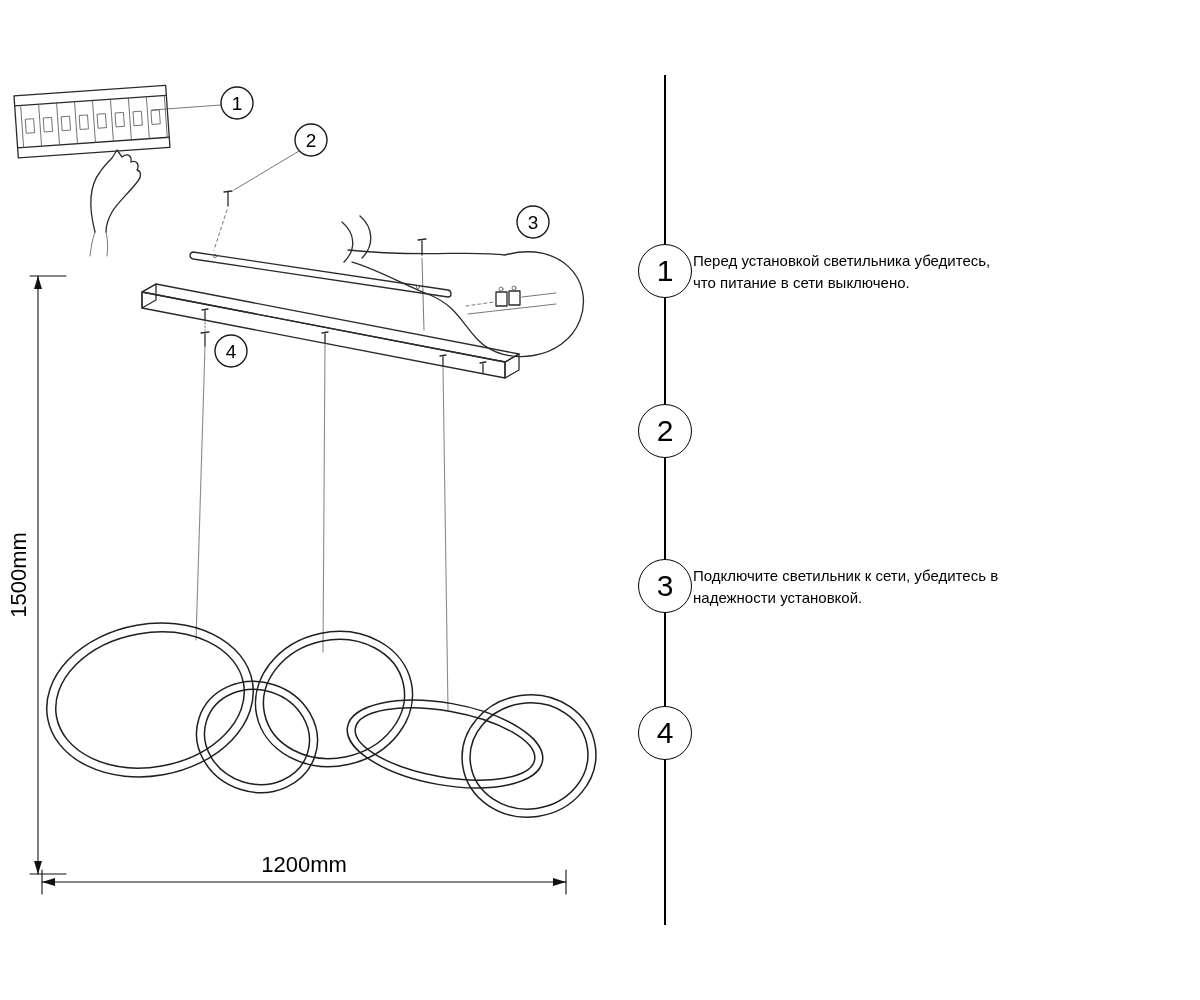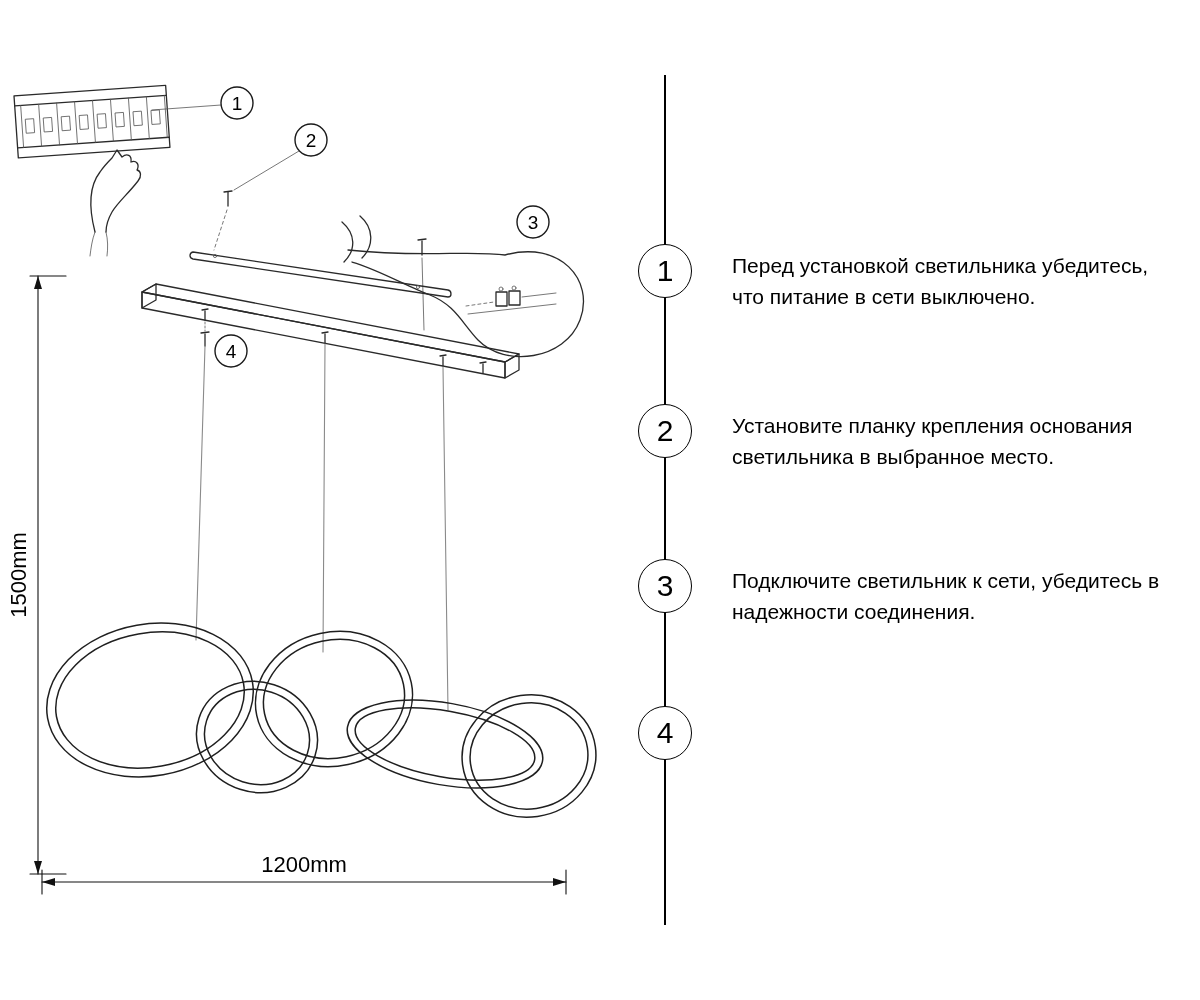--- a/index.html
+++ b/index.html
@@ -19,22 +19,22 @@
   .step-circle{
     position:absolute;left:638px;
     width:52px;height:52px;
     border:1.5px solid #000;border-radius:50%;
     background:#fff;
     display:flex;align-items:center;justify-content:center;
     font-size:30px;line-height:1;
     z-index:2;
   }
   .step-text{
-    position:absolute;left:732px;width:460px;
-    font-size:21px;line-height:1.48;
+    position:absolute;left:693px;width:460px;
+    font-size:15px;line-height:1.48;
     white-space:pre-line;
   }
   svg{stroke-linecap:round;stroke-linejoin:round;}
   .ln{stroke:#2a2a2a;fill:none;stroke-width:1.3;}
   .thin{stroke:#555;fill:none;stroke-width:0.8;}
   .cable{stroke:#8a8a8a;fill:none;stroke-width:1.1;}
   .ring{stroke:#1f1f1f;fill:none;stroke-width:1.5;}
   .dim{stroke:#111;fill:none;stroke-width:1.1;}
   .dimfill{fill:#111;stroke:none;}
   .callout-circle{stroke:#1a1a1a;fill:#fff;stroke-width:1.4;}
@@ -213,22 +213,20 @@
     </g>
   </svg>
 
   <div class="divider"></div>
 
   <div class="step-circle" style="top:244px">1</div>
   <div class="step-text" style="top:250px">Перед установкой светильника убедитесь,
 что питание в сети выключено.</div>
 
   <div class="step-circle" style="top:404px">2</div>
-  <div class="step-text" style="top:410px">Установите планку крепления основания
-светильника в выбранное место.</div>
 
   <div class="step-circle" style="top:559px">3</div>
   <div class="step-text" style="top:565px">Подключите светильник к сети, убедитесь в
-надежности соединения.</div>
+надежности установкой.</div>
 
   <div class="step-circle" style="top:706px">4</div>
 
 </div>
 
 </body></html>

